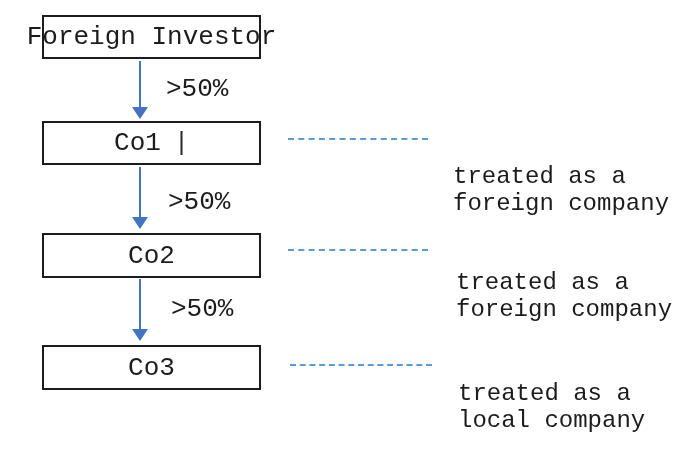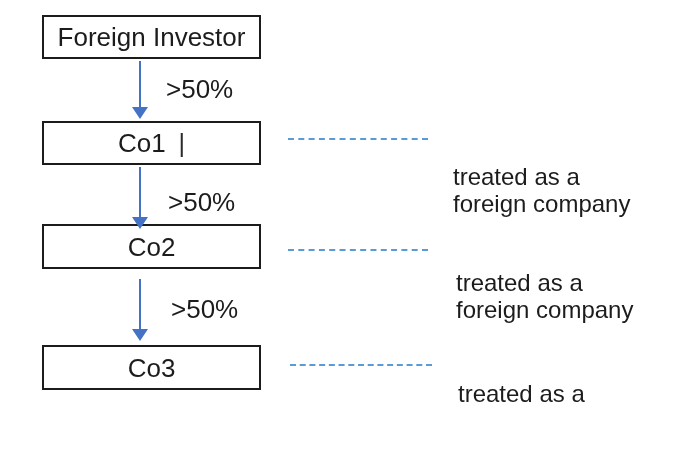--- a/index.html
+++ b/index.html
@@ -7,37 +7,37 @@
     --dash:#5B9BD5;
     --ink:#1C1C1C;
     --bg:#FFFFFF;
   }
   html,body{margin:0;padding:0;background:var(--bg);}
   .canvas{
     position:relative;
     width:688px;height:476px;
     background:var(--bg);
     overflow:hidden;
-    font-family:Liberation Sans, sans-serif;
+    font-family:Liberation Mono, monospace;
     color:var(--ink);
   }
   
   .node{
     position:absolute;
     left:42px;width:219px;
     box-sizing:border-box;
     border:2px solid var(--ink);
     background:var(--bg);
     display:flex;align-items:center;justify-content:center;
     font-size:26px;line-height:1;
     white-space:nowrap;
   }
   .n1{top:15px;height:44px;}
   .n2{top:121px;height:44px;}
-  .n3{top:224px;height:45px;}
+  .n3{top:233px;height:45px;}
   .n4{top:345px;height:45px;}
   .cursor{margin-left:13px;font-size:25px;color:#2a2a2a;}
   
   .arrow{position:absolute;left:132px;width:16px;}
   .a1{top:61px;height:58px;}
   .a2{top:167px;height:62px;}
   .a3{top:279px;height:62px;}
   .arrow .shaft{
     position:absolute;left:7px;top:0;bottom:10px;width:2px;
     background:var(--arrow);
@@ -119,15 +119,16 @@
   <div class="note t1">
     <div>treated as a</div>
     <div>foreign company</div>
   </div>
   <div class="note t2">
     <div>treated as a</div>
     <div>foreign company</div>
   </div>
   <div class="note t3">
     <div>treated as a</div>
+    <div>local company</div>
   </div>
 
 </div>
 
 </body></html>

